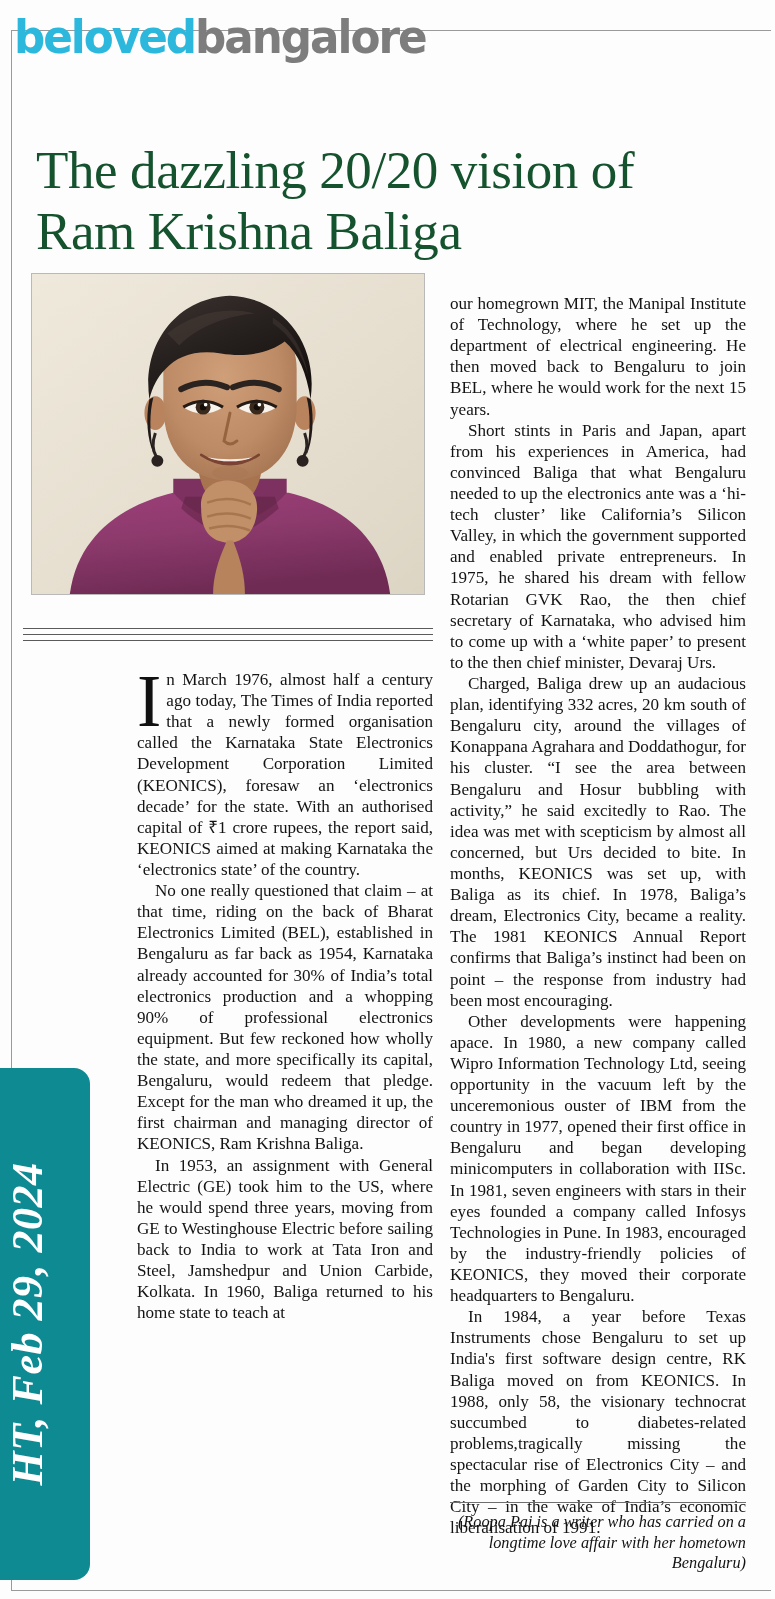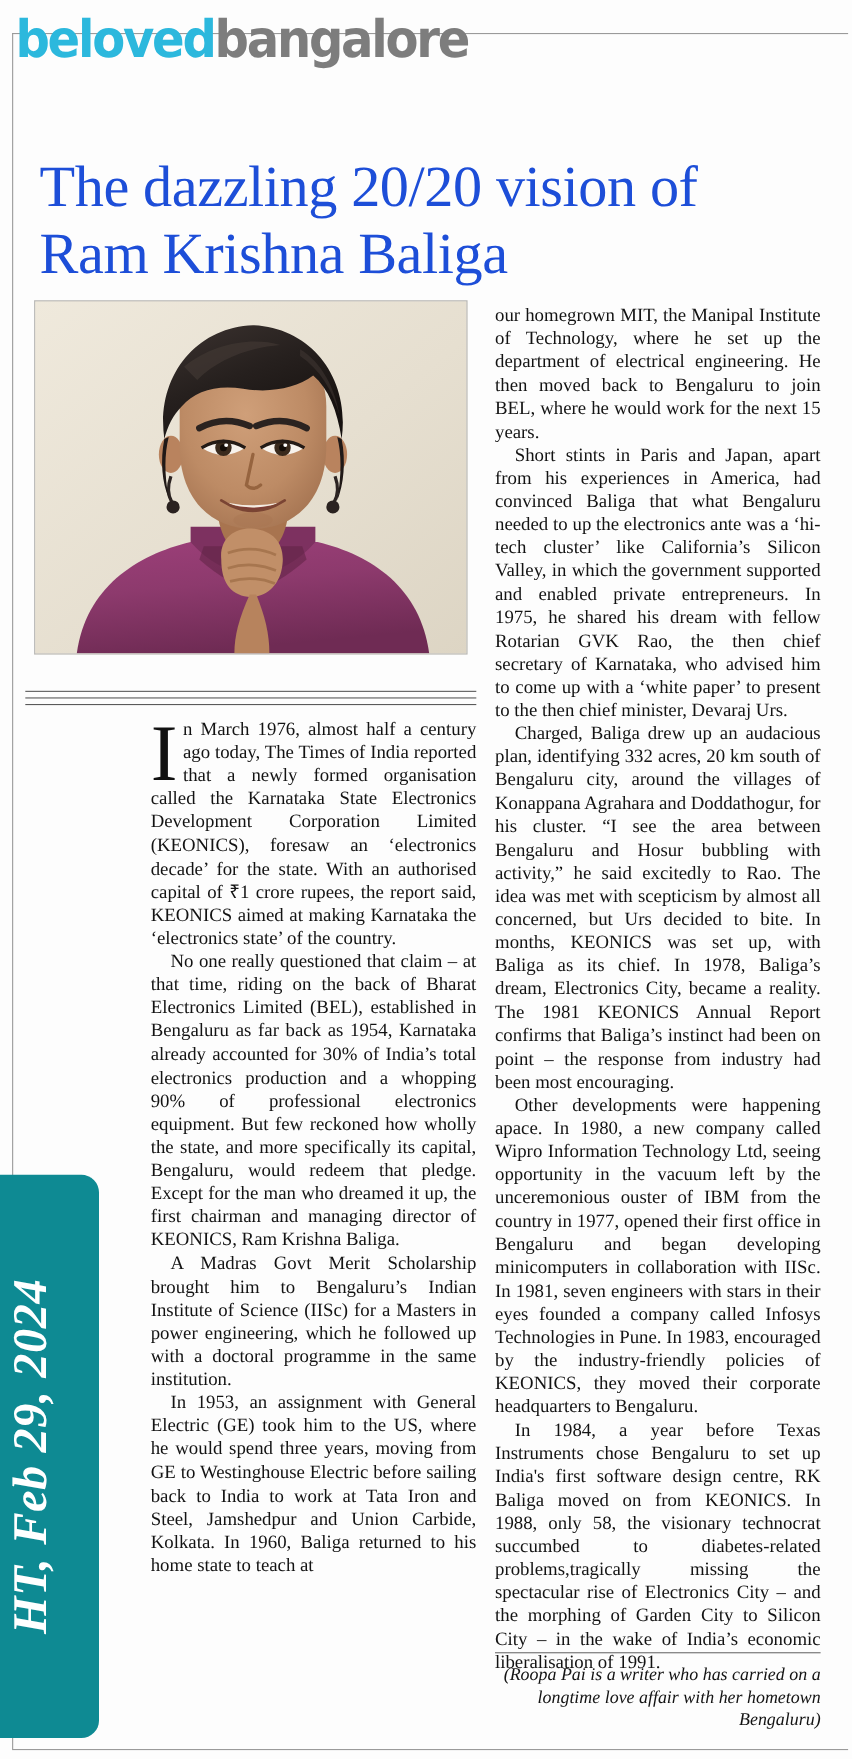--- a/index.html
+++ b/index.html
@@ -69,21 +69,21 @@
   .headline {
     position: absolute;
     left: 36px;
     top: 104px;
     width: 700px;
     font-family: "Liberation Serif", serif;
     font-weight: 400;
     font-size: 53px;
     line-height: 1.16;
     letter-spacing: -0.4px;
-    color: #1d4ed8;
+    color: #14532d;
   }
 
   
   .photo-wrap {
     position: absolute;
     left: 31px;
     top: 273px;
     width: 394px;
     height: 322px;
     border: 1px solid #b9b9b9;
@@ -136,21 +136,21 @@
   }
   .col-right {
     left: 450px;
     top: 276px;
     width: 296px;
   }
   .col p {
     margin: 0;
     text-indent: 1.05em;
   }
-  .col p.first { text-indent: 0; }
+  .col p.first { text-indent: 0; margin-top: 17px; }
 
   .dropcap {
     float: left;
     font-family: "Liberation Serif", serif;
     font-size: 73px;
     line-height: 0.78;
     padding: 3px 5px 0 0;
     margin-top: 2px;
     font-weight: 400;
     color: #111;
@@ -303,21 +303,20 @@
     <div class="r"></div>
     <div class="r"></div>
     <div class="r"></div>
   </div>
 
   <div class="col col-left">
     <p class="first">
       <span class="dropcap">I</span><span>n March 1976, almost half a century ago today, The Times of India reported that a newly formed organisation called the Karnataka State Electronics Development Corporation Limited (KEONICS), foresaw an ‘electronics decade’ for the state. With an authorised capital of ₹1 crore rupees, the report said, KEONICS aimed at making Karnataka the ‘electronics state’ of the country.</span>
     </p>
     <p><span>No one really questioned that claim – at that time, riding on the back of Bharat Electronics Limited (BEL), established in Bengaluru as far back as 1954, Karnataka already accounted for 30% of India’s total electronics production and a whopping 90% of professional electronics equipment. But few reckoned how wholly the state, and more specifically its capital, Bengaluru, would redeem that pledge. Except for the man who dreamed it up, the first chairman and managing director of KEONICS, Ram Krishna Baliga.</span></p>
-    <p><span>A Madras Govt Merit Scholarship brought him to Bengaluru’s Indian Institute of Science (IISc) for a Masters in power engineering, which he followed up with a doctoral programme in the same institution.</span></p>
     <p><span>In 1953, an assignment with General Electric (GE) took him to the US, where he would spend three years, moving from GE to Westinghouse Electric before sailing back to India to work at Tata Iron and Steel, Jamshedpur and Union Carbide, Kolkata. In 1960, Baliga returned to his home state to teach at</span></p>
   </div>
 
   <div class="col col-right">
     <p class="first"><span>our homegrown MIT, the Manipal Institute of Technology, where he set up the department of electrical engineering. He then moved back to Bengaluru to join BEL, where he would work for the next 15 years.</span></p>
     <p><span>Short stints in Paris and Japan, apart from his experiences in America, had convinced Baliga that what Bengaluru needed to up the electronics ante was a ‘hi-tech cluster’ like California’s Silicon Valley, in which the government supported and enabled private entrepreneurs. In 1975, he shared his dream with fellow Rotarian GVK Rao, the then chief secretary of Karnataka, who advised him to come up with a ‘white paper’ to present to the then chief minister, Devaraj Urs.</span></p>
     <p><span>Charged, Baliga drew up an audacious plan, identifying 332 acres, 20 km south of Bengaluru city, around the villages of Konappana Agrahara and Doddathogur, for his cluster. “I see the area between Bengaluru and Hosur bubbling with activity,” he said excitedly to Rao. The idea was met with scepticism by almost all concerned, but Urs decided to bite. In months, KEONICS was set up, with Baliga as its chief. In 1978, Baliga’s dream, Electronics City, became a reality. The 1981 KEONICS Annual Report confirms that Baliga’s instinct had been on point – the response from industry had been most encouraging.</span></p>
     <p><span>Other developments were happening apace. In 1980, a new company called Wipro Information Technology Ltd, seeing opportunity in the vacuum left by the unceremonious ouster of IBM from the country in 1977, opened their first office in Bengaluru and began developing minicomputers in collaboration with IISc. In 1981, seven engineers with stars in their eyes founded a company called Infosys Technologies in Pune. In 1983, encouraged by the industry-friendly policies of KEONICS, they moved their corporate headquarters to Bengaluru.</span></p>
     <p><span>In 1984, a year before Texas Instruments chose Bengaluru to set up India's first software design centre, RK Baliga moved on from KEONICS. In 1988, only 58, the visionary technocrat succumbed to diabetes-related problems,tragically missing the spectacular rise of Electronics City – and the morphing of Garden City to Silicon City – in the wake of India’s economic liberalisation of 1991.</span></p>
   </div>

